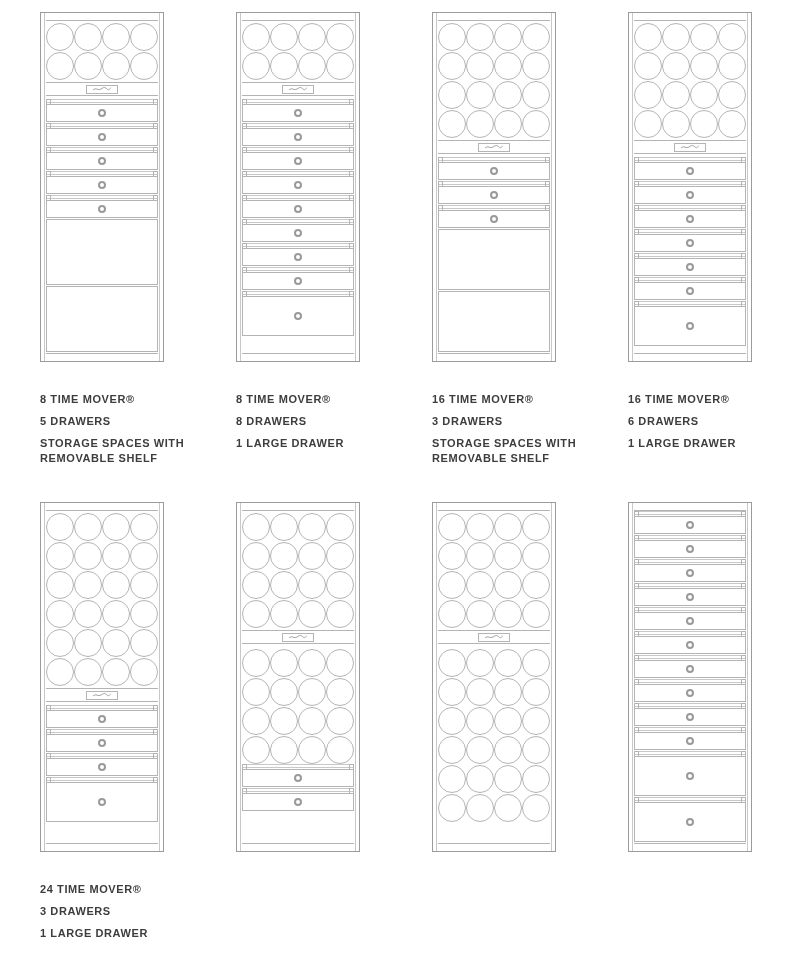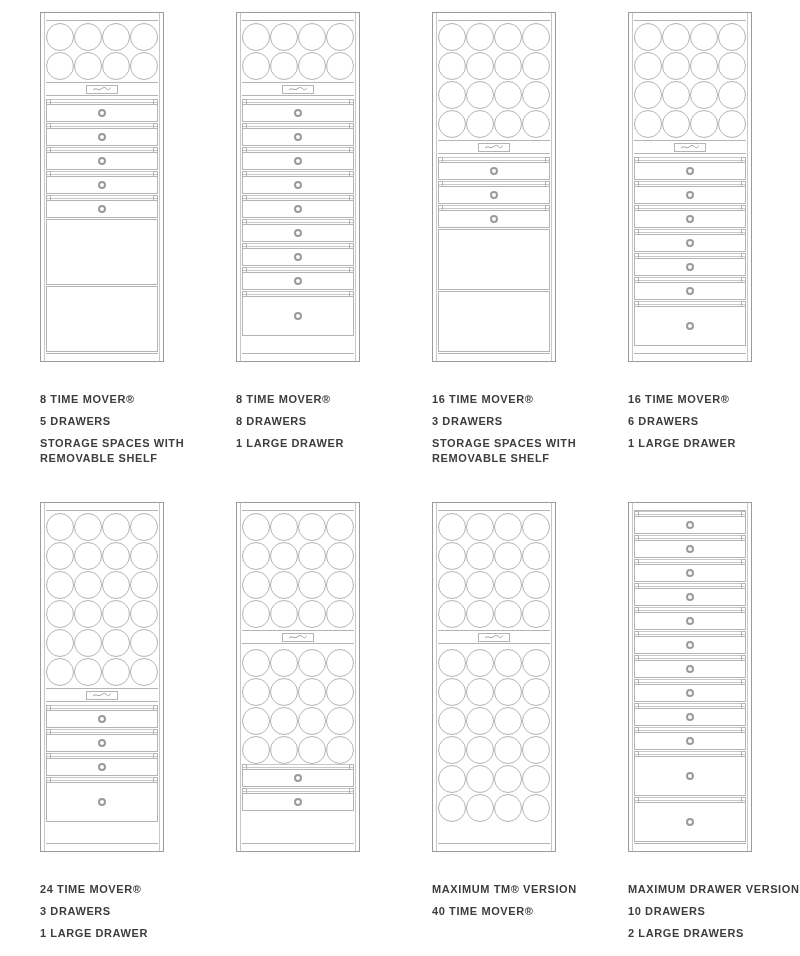--- a/index.html
+++ b/index.html
@@ -549,24 +549,20 @@
             <div class="tm-circle"></div>
             <div class="tm-circle"></div>
             <div class="tm-circle"></div>
             <div class="tm-circle"></div>
             <div class="tm-circle"></div>
           </div>
           <div class="spacer"></div>
           <div class="plinth"></div>
         </div>
       </div>
-      <div class="caption">
-        <div class="caption-line">MAXIMUM TM® VERSION</div>
-        <div class="caption-line">40 TIME MOVER®</div>
-      </div>
     </div>
     <div class="cell">
       <div class="cabinet">
         <div class="cab-inner">
           <div class="cab-header"></div>
           <div class="drawer">
             <div class="rail"></div>
             <div class="face">
               <span class="knob"></span>
             </div>
@@ -633,20 +629,15 @@
           </div>
           <div class="drawer large">
             <div class="rail"></div>
             <div class="face">
               <span class="knob"></span>
             </div>
           </div>
           <div class="spacer"></div>
           <div class="plinth"></div>
         </div>
-      </div>
-      <div class="caption">
-        <div class="caption-line">MAXIMUM DRAWER VERSION</div>
-        <div class="caption-line">10 DRAWERS</div>
-        <div class="caption-line">2 LARGE DRAWERS</div>
       </div>
     </div>
   </div>
 
 </body></html>

